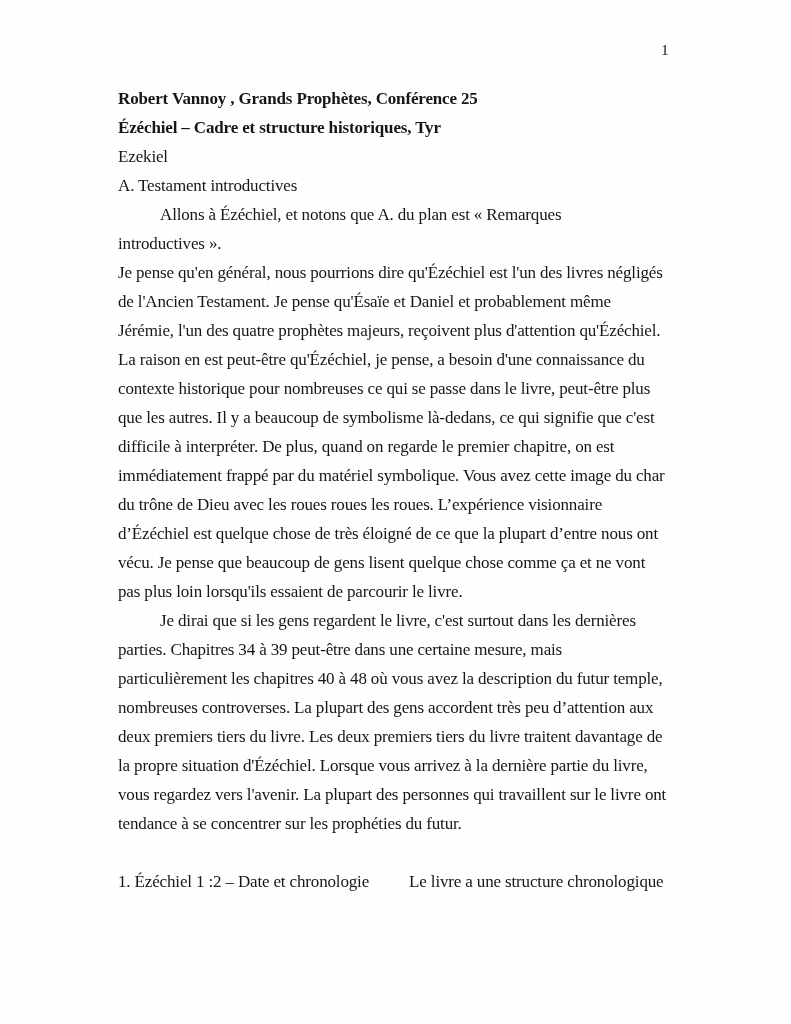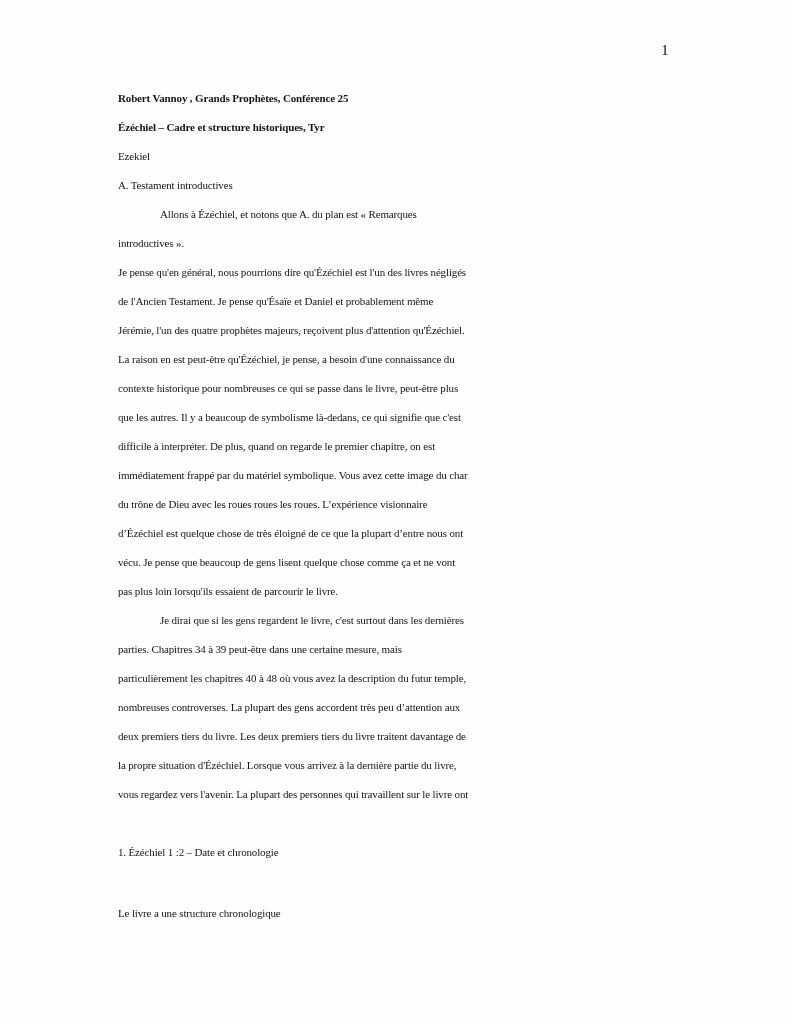--- a/index.html
+++ b/index.html
@@ -21,37 +21,36 @@
     top: 40px;
     left: 661px;
     font-size: 15.5px;
     line-height: 20px;
   }
   .content {
     position: absolute;
     top: 84px;
     left: 118px;
     width: 580px;
-    font-size: 11px;
+    font-size: 17px;
     line-height: 29px;
     letter-spacing: -0.15px;
   }
   .line {
     white-space: nowrap;
     height: 29px;
   }
   .b { font-weight: bold; }
   .indent { padding-left: 42px; }
   .closing-line {
     margin-top: 29px;
     display: flex;
-    gap: 32px;
+    gap: 40px;
     white-space: nowrap;
     height: 29px;
-    flex-direction: column;
   }
 </style>
 </head>
 <body>
 
 <div class="page">
   <div class="pagenum">1</div>
 
   <div class="content">
     <div class="line b">Robert Vannoy , Grands Prophètes, Conférence 25</div>
@@ -77,20 +76,21 @@
     </div>
 
     <div>
       <div class="line indent">Je dirai que si les gens regardent le livre, c'est surtout dans les dernières</div>
       <div class="line">parties. Chapitres 34 à 39 peut-être dans une certaine mesure, mais</div>
       <div class="line">particulièrement les chapitres 40 à 48 où vous avez la description du futur temple,</div>
       <div class="line">nombreuses controverses. La plupart des gens accordent très peu d’attention aux</div>
       <div class="line">deux premiers tiers du livre. Les deux premiers tiers du livre traitent davantage de</div>
       <div class="line">la propre situation d'Ézéchiel. Lorsque vous arrivez à la dernière partie du livre,</div>
       <div class="line">vous regardez vers l'avenir. La plupart des personnes qui travaillent sur le livre ont</div>
+      <div class="line">tendance à se concentrer sur les prophéties du futur.</div>
     </div>
 
     <div class="closing-line">
       <span>1. Ézéchiel 1 :2 – Date et chronologie</span>
       <span>Le livre a une structure chronologique</span>
     </div>
   </div>
 </div>
 
 </body></html>

